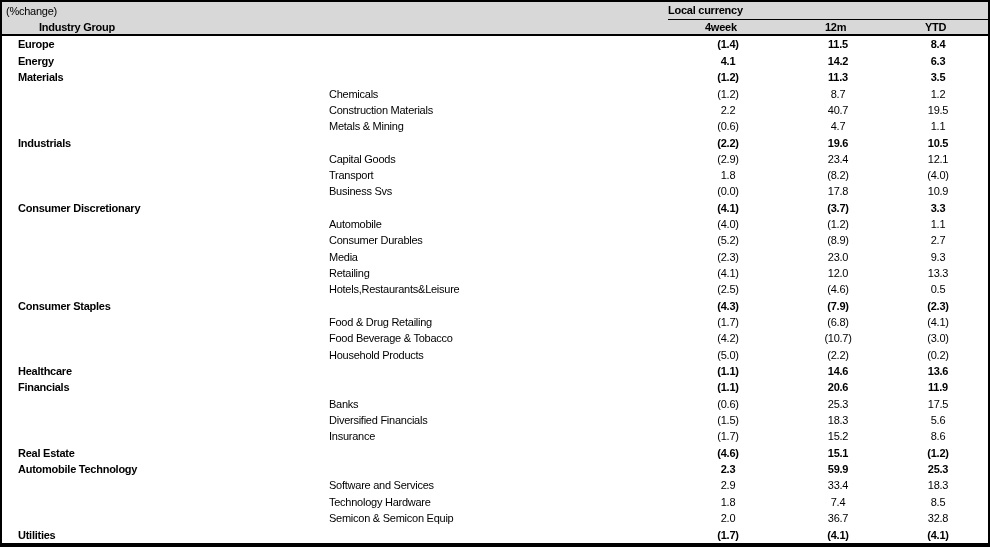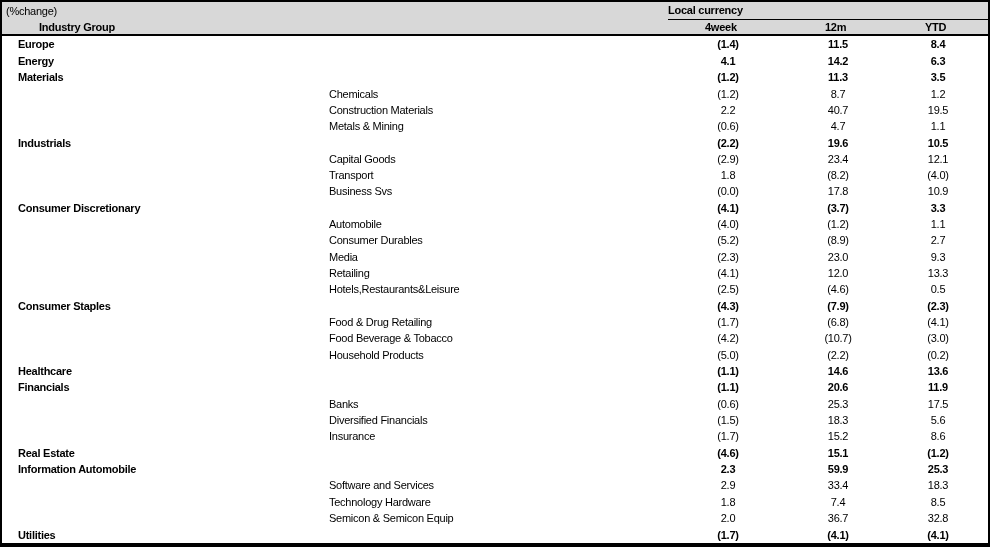--- a/index.html
+++ b/index.html
@@ -220,21 +220,21 @@
           <td class="val">15.2</td>
           <td class="val">8.6</td>
         </tr>
         <tr class="sector">
           <td class="name">Real Estate</td>
           <td class="val">(4.6)</td>
           <td class="val">15.1</td>
           <td class="val">(1.2)</td>
         </tr>
         <tr class="sector">
-          <td class="name">Information Automobile</td>
+          <td class="name">Automobile Technology</td>
           <td class="val">2.3</td>
           <td class="val">59.9</td>
           <td class="val">25.3</td>
         </tr>
         <tr class="sub">
           <td class="name">Software and Services</td>
           <td class="val">2.9</td>
           <td class="val">33.4</td>
           <td class="val">18.3</td>
         </tr>

